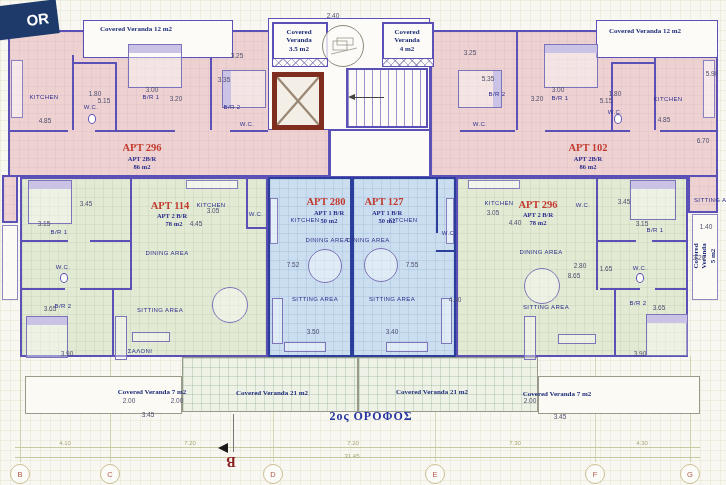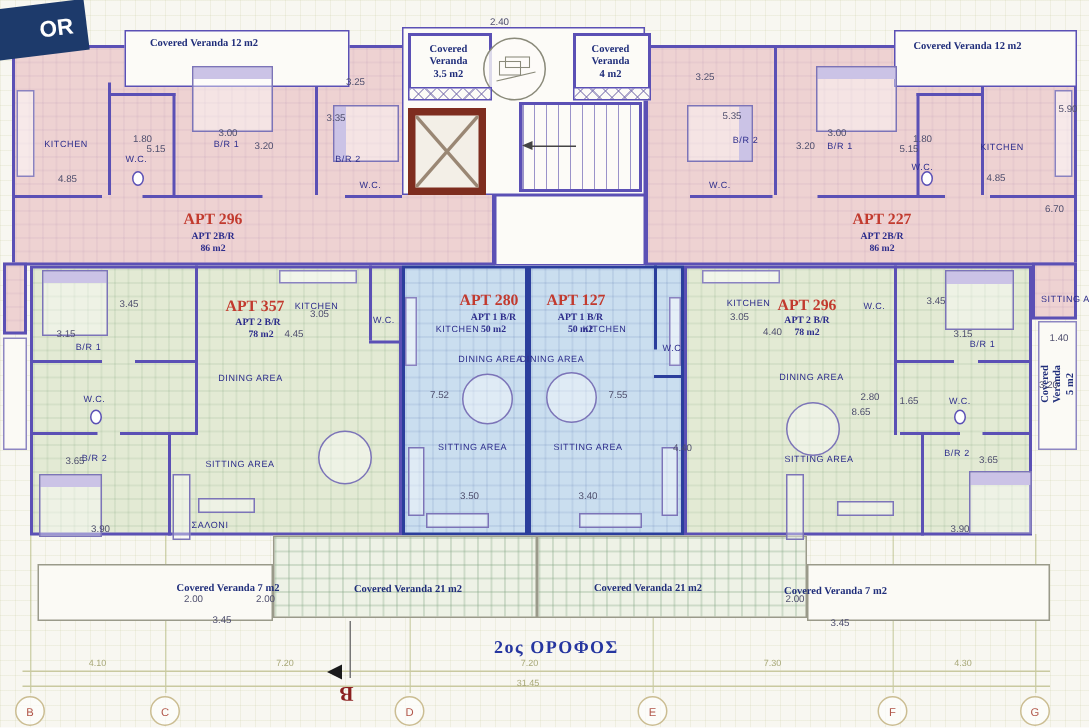--- a/index.html
+++ b/index.html
@@ -190,33 +190,33 @@
   <div class="counter" style="left:270px;top:198px;width:8px;height:46px"></div>
   <div class="counter" style="left:446px;top:198px;width:8px;height:46px"></div>
   <div class="tlt" style="left:88px;top:114px"></div>
   <div class="tlt" style="left:614px;top:114px"></div>
   <div class="tlt" style="left:60px;top:273px"></div>
   <div class="tlt" style="left:636px;top:273px"></div>
 
   <span class="apt-name" style="left:142px;top:147px">APT 296</span>
   <span class="apt-sub" style="left:142px;top:158px">APT 2B/R</span>
   <span class="apt-sub" style="left:142px;top:166px">86 m2</span>
-  <span class="apt-name" style="left:588px;top:147px">APT 227</span>
+  <span class="apt-name" style="left:588px;top:147px">APT 102</span>
   <span class="apt-sub" style="left:588px;top:158px">APT 2B/R</span>
   <span class="apt-sub" style="left:588px;top:166px">86 m2</span>
   <span class="apt-name" style="left:538px;top:204px">APT 296</span>
   <span class="apt-sub" style="left:538px;top:214px">APT 2 B/R</span>
   <span class="apt-sub" style="left:538px;top:222px">78 m2</span>
   <span class="apt-name" style="left:384px;top:201px">APT 127</span>
   <span class="apt-sub" style="left:387px;top:212px">APT 1 B/R</span>
   <span class="apt-sub" style="left:387px;top:220px">50 m2</span>
   <span class="apt-name" style="left:326px;top:201px">APT 280</span>
   <span class="apt-sub" style="left:329px;top:212px">APT 1 B/R</span>
   <span class="apt-sub" style="left:329px;top:220px">50 m2</span>
-  <span class="apt-name" style="left:170px;top:205px">APT 357</span>
+  <span class="apt-name" style="left:170px;top:205px">APT 114</span>
   <span class="apt-sub" style="left:172px;top:215px">APT 2 B/R</span>
   <span class="apt-sub" style="left:174px;top:223px">78 m2</span>
 
   <div id="gen-labels">
       <span class="lbl-ver" style="left: 136px; top: 29px;">Covered Veranda 12  m2</span>
       <span class="lbl-ver" style="left: 299px; top: 41px;">Covered
 Veranda
 3.5 m2</span>
       <span class="lbl-ver" style="left: 407px; top: 41px;">Covered
 Veranda
@@ -319,18 +319,18 @@
       <span class="grid-dim" style="left: 190px; top: 443px;">7.20</span>
       <span class="grid-dim" style="left: 353px; top: 443px;">7.20</span>
       <span class="grid-dim" style="left: 515px; top: 443px;">7.30</span>
       <span class="grid-dim" style="left: 642px; top: 443px;">4.30</span>
       <span class="grid-dim" style="left: 352px; top: 456px;">31.45</span>
     </div>
   <div class="sec-line" style="left:233px;top:414px;height:38px"></div>
   <div class="sec-tri" style="left:218px;top:443px"></div>
   <span class="sec-b" style="left:231px;top:461px">B</span>
 
-  <span class="title" style="left:371px;top:432px">2ος ΟΡΟΦΟΣ</span>
+  <span class="title" style="left:371px;top:416px">2ος ΟΡΟΦΟΣ</span>
 
   <div class="banner">
     <span>OR</span>
   </div>
 </div>
 
 </body></html>

